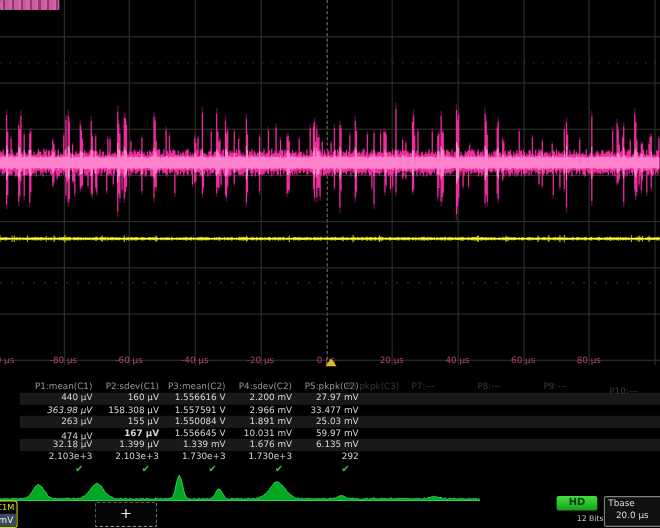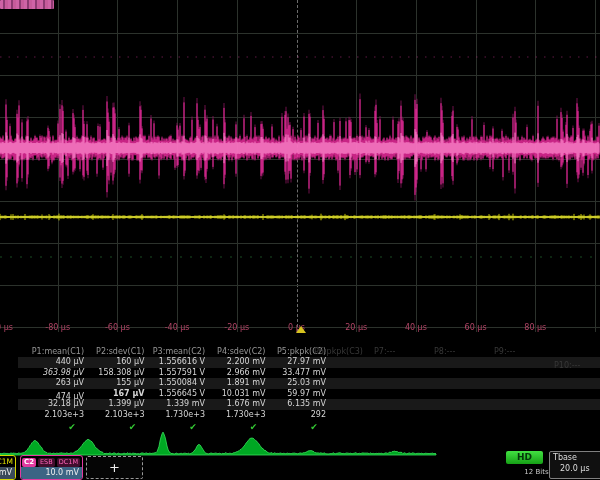--- a/index.html
+++ b/index.html
@@ -98,21 +98,21 @@
       <div class="stripe" style="top: 53.4px;"></div>
       <div class="hcell" style="left: 6px; top: 1px;">P1:mean(C1)</div>
       <div class="hcell" style="left: 66.5px; top: 1px;">P2:sdev(C1)</div>
       <div class="hcell" style="left: 127px; top: 1px;">P3:mean(C2)</div>
       <div class="hcell" style="left: 187.5px; top: 1px;">P4:sdev(C2)</div>
       <div class="hcell" style="left: 248px; top: 1px;">P5:pkpk(C2)</div>
       <div class="hcell-dim" style="left: 296px; top: 1px;">P6:pkpk(C3)</div>
       <div class="hcell-dim" style="left: 356px; top: 1px;">P7:---</div>
       <div class="hcell-dim" style="left: 416px; top: 1px;">P8:---</div>
       <div class="hcell-dim" style="left: 476px; top: 1px;">P9:---</div>
-      <div class="hcell-dim" style="left: 536px; top: 15px;">P10:---</div>
+      <div class="hcell-dim" style="left: 536px; top: 5px;">P10:---</div>
       <div class="hcell-dim" style="left: 596px; top: 1px;">P11</div>
       <div class="vcell" style="left: 6px; top: 11px;">440 µV</div>
       <div class="vcell" style="left: 66.5px; top: 11px;">160 µV</div>
       <div class="vcell" style="left: 127px; top: 11px;">1.556616 V</div>
       <div class="vcell" style="left: 187.5px; top: 11px;">2.200 mV</div>
       <div class="vcell" style="left: 248px; top: 11px;">27.97 mV</div>
       <div class="vcell" style="left: 6px; top: 21.6px; font-style: italic;">363.98 µV</div>
       <div class="vcell" style="left: 66.5px; top: 21.6px;">158.308 µV</div>
       <div class="vcell" style="left: 127px; top: 21.6px;">1.557591 V</div>
       <div class="vcell" style="left: 187.5px; top: 21.6px;">2.966 mV</div>
@@ -142,28 +142,20 @@
       <div class="check" style="left: 165px; top: 75.6px;">✔</div>
       <div class="check" style="left: 225.5px; top: 75.6px;">✔</div>
       <div class="check" style="left: 286px; top: 75.6px;">✔</div>
     </div>
 
   <div class="desc-box" style="left:-42px;top:455px;width:58px;border:1.5px solid #d6d600;">
     <div class="c1-label">DC1M</div>
     <div class="desc-bot" style="background:#3b4a5a;">0 mV</div>
   </div>
 
-  <div class="desc-box" style="left:20px;top:455px;width:63px;border:1.5px solid #e23aa0;">
-    <div class="desc-top">
-      <span class="badge-solid">C2</span>
-      <span class="badge-dark">ESB</span>
-      <span class="badge-dark">DC1M</span>
-    </div>
-    <div class="desc-bot" style="background:#3c6484;">10.0 mV</div>
-  </div>
 
   <div class="plus-box">+</div>
 
   <div class="hd-badge">HD</div>
   <div class="hd-sub">12 Bits</div>
 
   <div class="tbase-box">
     <div class="t1">Tbase</div>
     <div class="t2">20.0 µs</div>
   </div>

